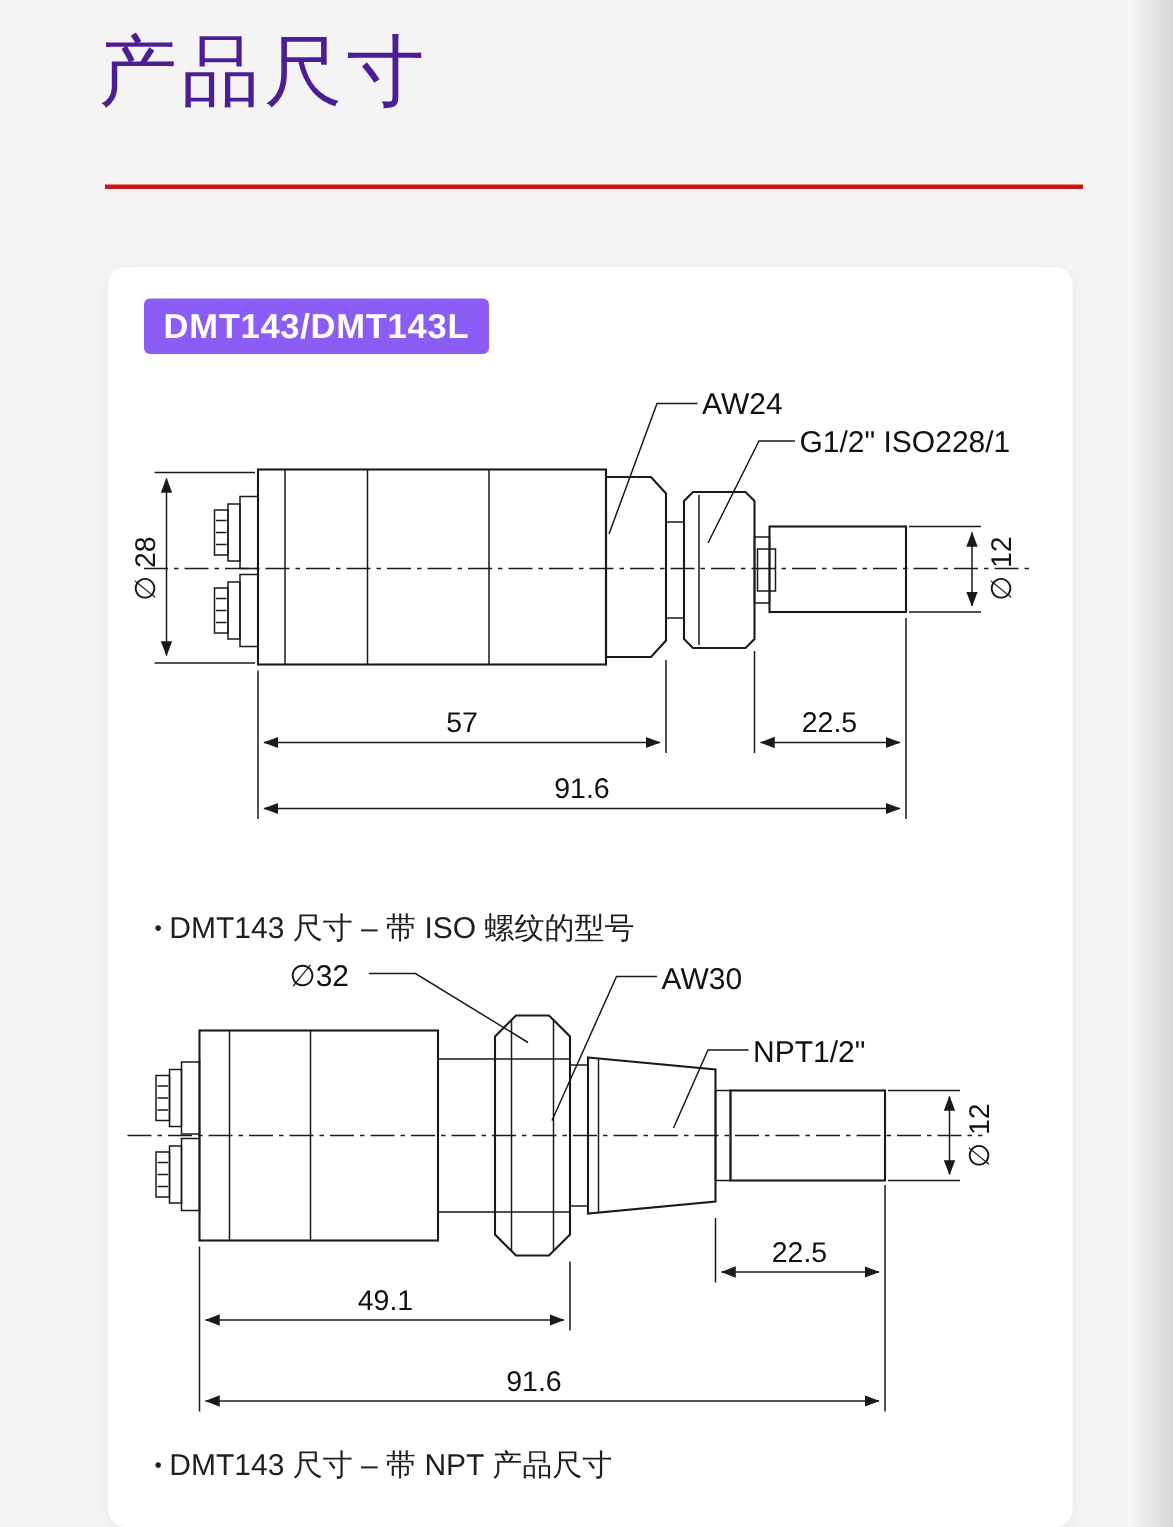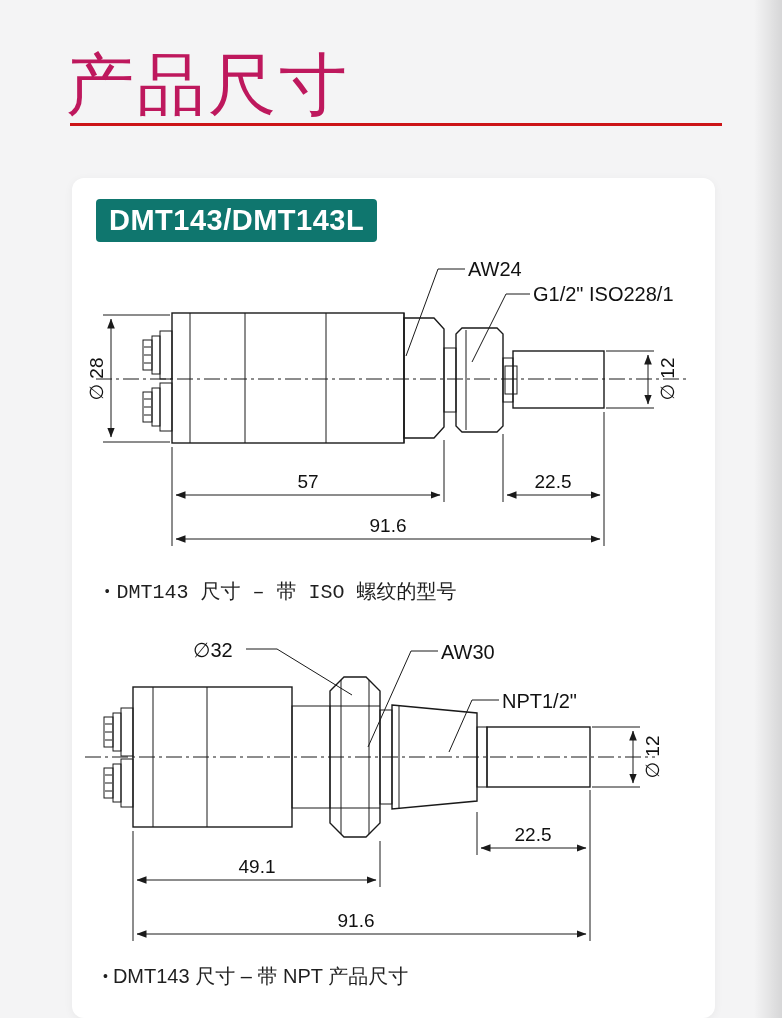--- a/index.html
+++ b/index.html
@@ -3,46 +3,46 @@
 <meta charset="utf-8">
 <style>
   html,body{margin:0;padding:0;}
   #screen{
     position:relative; width:782px; height:1018px; overflow:hidden;
     background:#f4f4f5;
     font-family:"Liberation Sans","DejaVu Sans",sans-serif;
     color:#1a1a1a;
   }
   .page-title{
-    position:absolute; left:66px; top:40px;
-    font-size:68px; font-weight:400; letter-spacing:3px; color:#be185d;
+    position:absolute; left:66px; top:13px;
+    font-size:52px; font-weight:400; letter-spacing:3px; color:#4c1d95;
   }
   .title-rule{
     position:absolute; left:70px; top:123px; width:652px; height:3px;
     background:#cc1417;
   }
   .card{
     position:absolute; left:72px; top:178px; width:643px; height:840px;
     background:#ffffff; border-radius:12px;
     box-shadow:0 2px 10px rgba(0,0,0,0.05);
   }
   .badge{
     position:absolute; left:96px; top:199px;
-    background:#0f766e; color:#ffffff;
-    font-size:29px; font-weight:bold; letter-spacing:0.5px;
+    background:#8b5cf6; color:#ffffff;
+    font-size:23px; font-weight:bold; letter-spacing:0.5px;
     padding:5px 13px; border-radius:4px;
   }
   .fig{ position:absolute; }
   .fig1{ left:72px; top:248px; }
   .fig2{ left:72px; top:630px; }
   .caption{
     position:absolute; left:103px;
     font-size:20px; color:#1f1f1f; white-space:nowrap;
   }
-  .cap1{ top:578px;font-family:Liberation Mono, monospace; }
+  .cap1{ top:605px; }
   .cap2{ top:963px; }
   .caption .dot{ font-size:14px; vertical-align:2px; margin-right:5px; }
   .edge-shadow{
     position:absolute; right:0; top:0; width:28px; height:1018px;
     background:linear-gradient(to right, rgba(0,0,0,0), rgba(0,0,0,0.12));
     pointer-events:none;
   }
   svg line, svg rect, svg polygon, svg polyline, svg path.outline{
     stroke:#1a1a1a; fill:none;
   }

